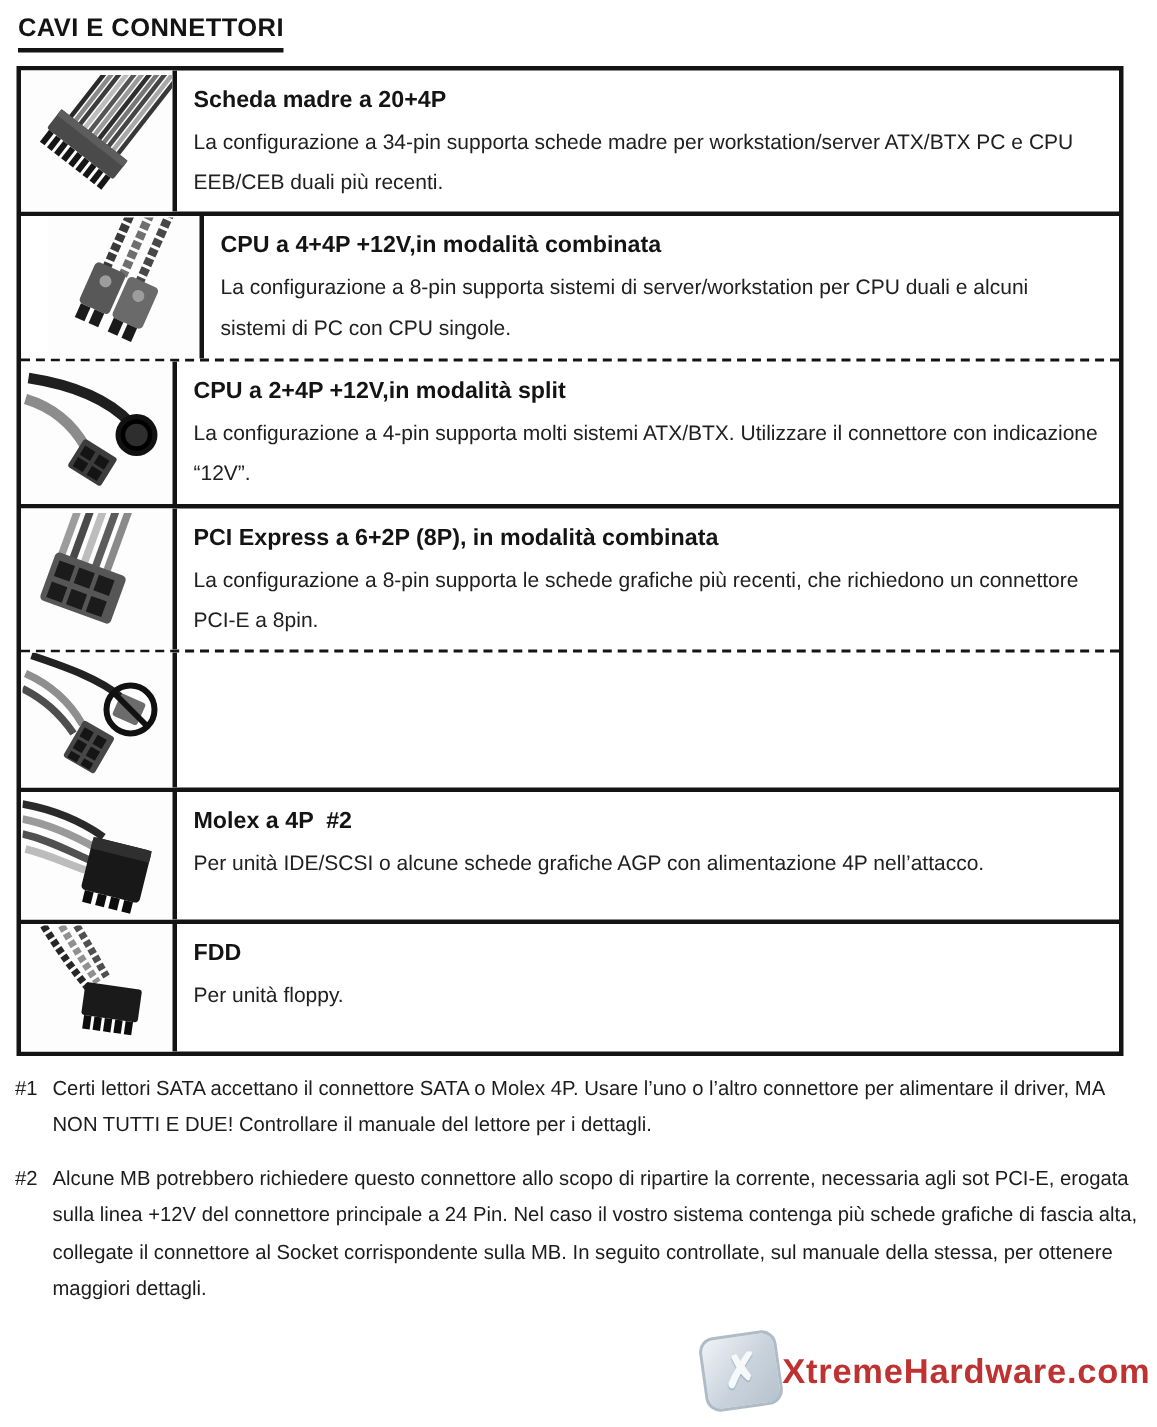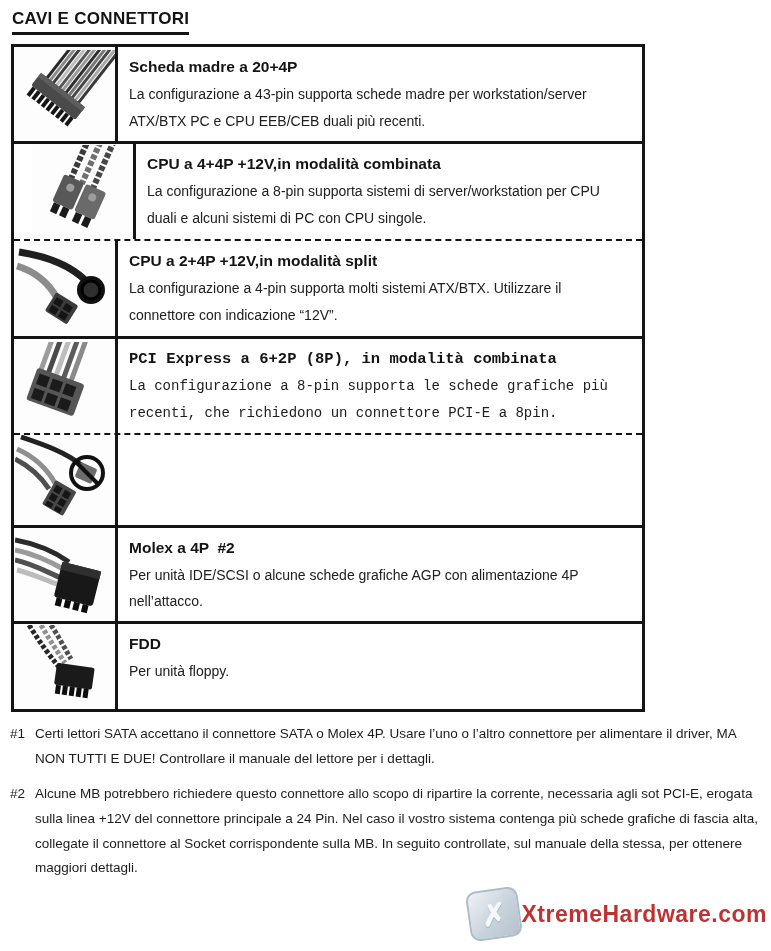--- a/index.html
+++ b/index.html
@@ -19,21 +19,21 @@
     font-weight: bold;
     letter-spacing: 0.3px;
     border-bottom: 3px solid #141414;
     padding-bottom: 3px;
     margin: 2px 0 9px 3px;
     color: #141414;
   }
 
   .conn-table {
     margin-left: 2px;
-    width: 634px;
+    width: 738px;
     border: 3px solid #141414;
     background: #fff;
   }
   .conn-row { display: flex; align-items: stretch; border-bottom: 3px solid #141414; }
   .conn-row.sep-dashed { border-bottom: 2px dashed #141414; }
   .conn-row:last-child { border-bottom: none; }
 
   .cell-photo {
     width: 104px;
     flex: 0 0 104px;
@@ -54,21 +54,21 @@
     margin-bottom: 5px;
     color: #141414;
   }
   .conn-body {
     font-size: 14px;
     line-height: 1.92;
     color: #202020;
   }
 
   .r1 { min-height: 92px; } .r2 { min-height: 97px; padding-left: 18px; } .r3 { min-height: 98px; }
-  .r4 { min-height: 90px; font-family: Liberation Mono, monospace; } .r5 { min-height: 92px; } .r6 { min-height: 88px; }
+  .r4 { min-height: 90px; } .r5 { min-height: 92px; } .r6 { min-height: 88px; }
   .r7 { min-height: 87px; } .r8 { min-height: 85px; }
 
   .footnotes { margin: 10px 0 0 1px; }
   .footnote { display: flex; font-size: 13.5px; line-height: 1.82; margin-bottom: 11px; }
   .fn-marker { flex: 0 0 25px; }
   .fn-text { flex: 1; padding-right: 2px; }
 
   .watermark {
     position: absolute;
     right: 4px;
@@ -141,21 +141,21 @@
             <rect x="44" y="58" width="4" height="10" fill="#161616"></rect>
             <rect x="50" y="58" width="4" height="10" fill="#161616"></rect>
             <rect x="56" y="58" width="4" height="10" fill="#161616"></rect>
             <rect x="62" y="58" width="4" height="10" fill="#161616"></rect>
             <rect x="68" y="58" width="4" height="10" fill="#161616"></rect>
           </g>
         </svg>
       </div>
       <div class="cell-text">
         <div class="conn-heading">Scheda madre a 20+4P</div>
-        <div class="conn-body">La configurazione a 43-pin supporta schede madre per workstation/server ATX/BTX PC e CPU EEB/CEB duali più recenti.</div>
+        <div class="conn-body">La configurazione a 34-pin supporta schede madre per workstation/server ATX/BTX PC e CPU EEB/CEB duali più recenti.</div>
       </div>
     </div>
 
     <div class="conn-row r2 sep-dashed">
       <div class="cell-photo">
         <svg width="100" height="92" viewBox="0 0 100 92">
           <g transform="rotate(24 50 46)">
             <path d="M34 -20 L34 40" stroke="#3a3a3a" stroke-width="6" stroke-dasharray="5 2"></path>
             <path d="M46 -20 L46 40" stroke="#6f6f6f" stroke-width="6" stroke-dasharray="5 2"></path>
             <path d="M58 -20 L58 40" stroke="#474747" stroke-width="6" stroke-dasharray="5 2"></path>

